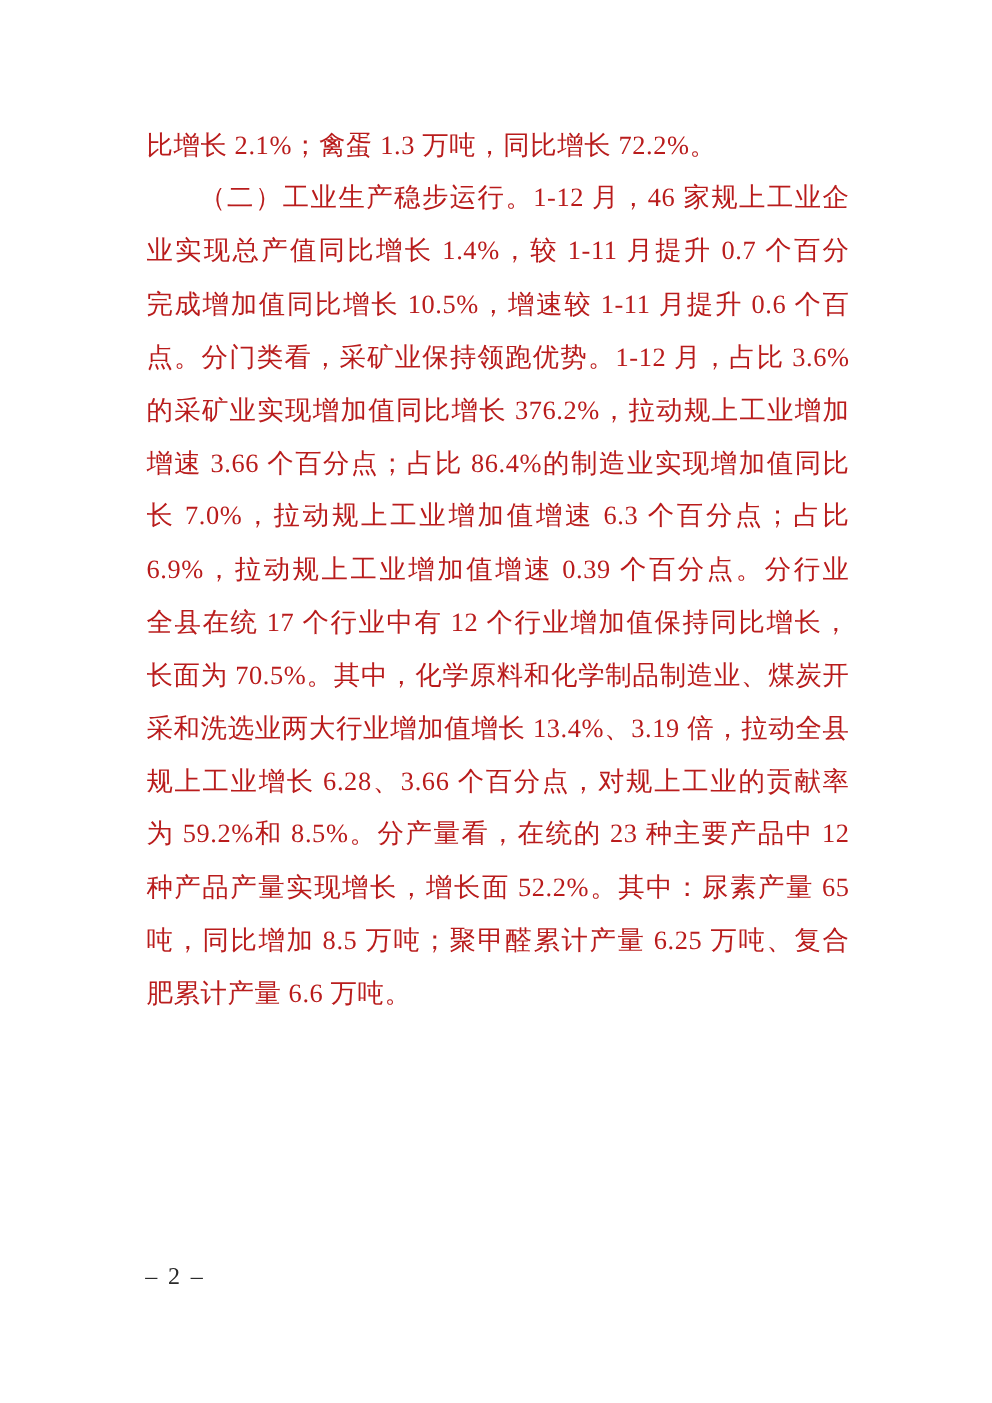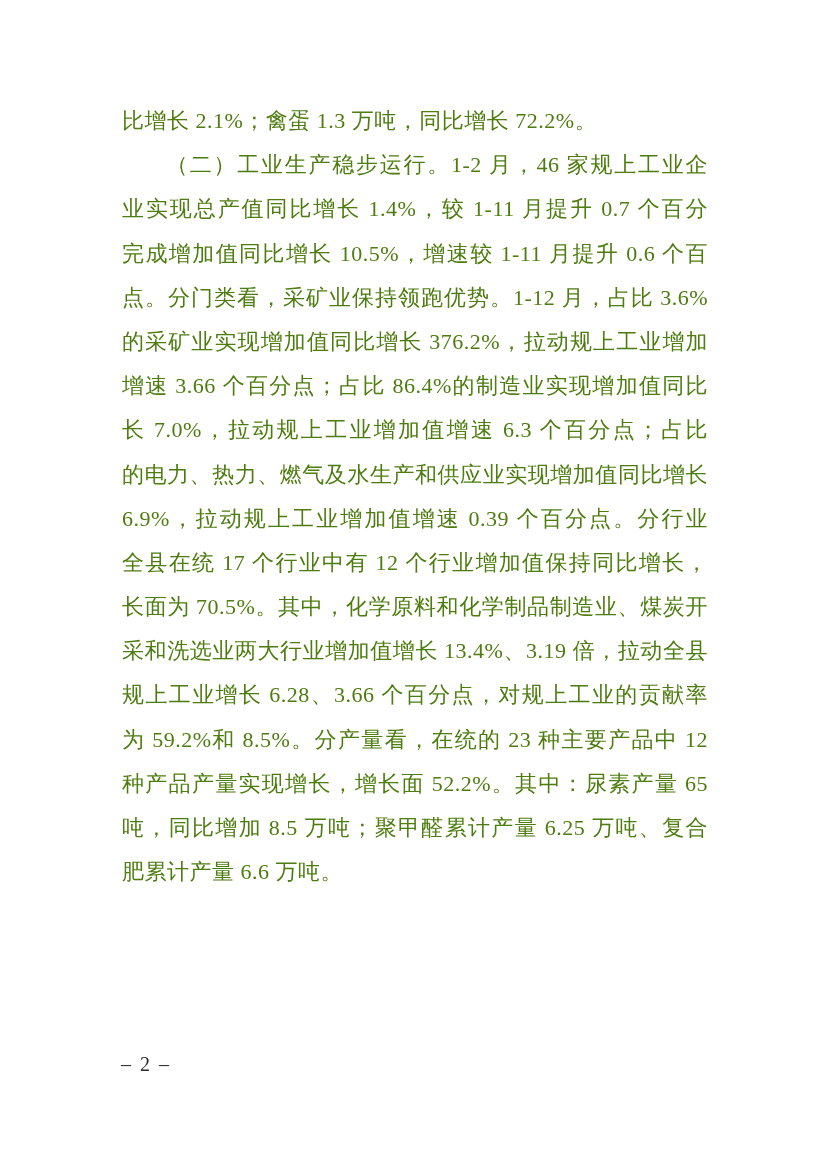--- a/index.html
+++ b/index.html
@@ -15,21 +15,21 @@
     overflow: hidden;
     font-family: "Liberation Serif", "DejaVu Serif", serif;
   }
   .text-block {
     position: absolute;
     left: 122px;
     top: 99px;
     width: 586px;
     font-size: 22px;
     line-height: 44.2px;
-    color: #4d7c0f;
+    color: #b91c1c;
     letter-spacing: 0.5px;
   }
   .line {
     height: 44.2px;
     text-align: justify;
     text-justify: inter-character;
     overflow: hidden;
   }
   .line.fill {
     text-align-last: justify;
@@ -49,28 +49,27 @@
     color: #2a2a2a;
     letter-spacing: 2px;
   }
 </style>
 </head>
 <body>
 
 <div class="page">
   <div class="text-block">
       <div class="line"><span class="seg">比增长 2.1%；禽蛋 1.3 万吨，同比增长 72.2%。</span></div>
-      <div class="line fill indent"><span class="seg bold">（二）工业生产稳步运行。</span><span class="seg">1-2 月，46 家规上工业企</span></div>
+      <div class="line fill indent"><span class="seg bold">（二）工业生产稳步运行。</span><span class="seg">1-12 月，46 家规上工业企</span></div>
       <div class="line fill"><span class="seg">业实现总产值同比增长 1.4%，较 1-11 月提升 0.7 个百分点；</span></div>
       <div class="line fill"><span class="seg">完成增加值同比增长 10.5%，增速较 1-11 月提升 0.6 个百分</span></div>
       <div class="line fill"><span class="seg">点。</span><span class="seg bold">分门类看，采矿业保持领跑优势</span><span class="seg">。1-12 月，占比 3.6%</span></div>
       <div class="line fill"><span class="seg">的采矿业实现增加值同比增长 376.2%，拉动规上工业增加值</span></div>
       <div class="line fill"><span class="seg">增速 3.66 个百分点；占比 86.4%的制造业实现增加值同比增</span></div>
       <div class="line fill"><span class="seg">长 7.0%，拉动规上工业增加值增速 6.3 个百分点；占比 10%</span></div>
-      <div class="line fill"><span class="seg">的电力、热力、燃气及水生产和供应业实现增加值同比增长</span></div>
       <div class="line fill"><span class="seg">6.9%，拉动规上工业增加值增速 0.39 个百分点。</span><span class="seg bold">分行业看，</span></div>
       <div class="line fill"><span class="seg">全县在统 17 个行业中有 12 个行业增加值保持同比增长，增</span></div>
       <div class="line fill"><span class="seg">长面为 70.5%。其中，化学原料和化学制品制造业、煤炭开</span></div>
       <div class="line fill"><span class="seg">采和洗选业两大行业增加值增长 13.4%、3.19 倍，拉动全县</span></div>
       <div class="line fill"><span class="seg">规上工业增长 6.28、3.66 个百分点，对规上工业的贡献率</span></div>
       <div class="line fill"><span class="seg">为 59.2%和 8.5%。</span><span class="seg bold">分产量看，</span><span class="seg">在统的 23 种主要产品中 12</span></div>
       <div class="line fill"><span class="seg">种产品产量实现增长，增长面 52.2%。其中：尿素产量 65 万</span></div>
       <div class="line fill"><span class="seg">吨，同比增加 8.5 万吨；聚甲醛累计产量 6.25 万吨、复合</span></div>
       <div class="line"><span class="seg">肥累计产量 6.6 万吨。</span></div>
     </div>

